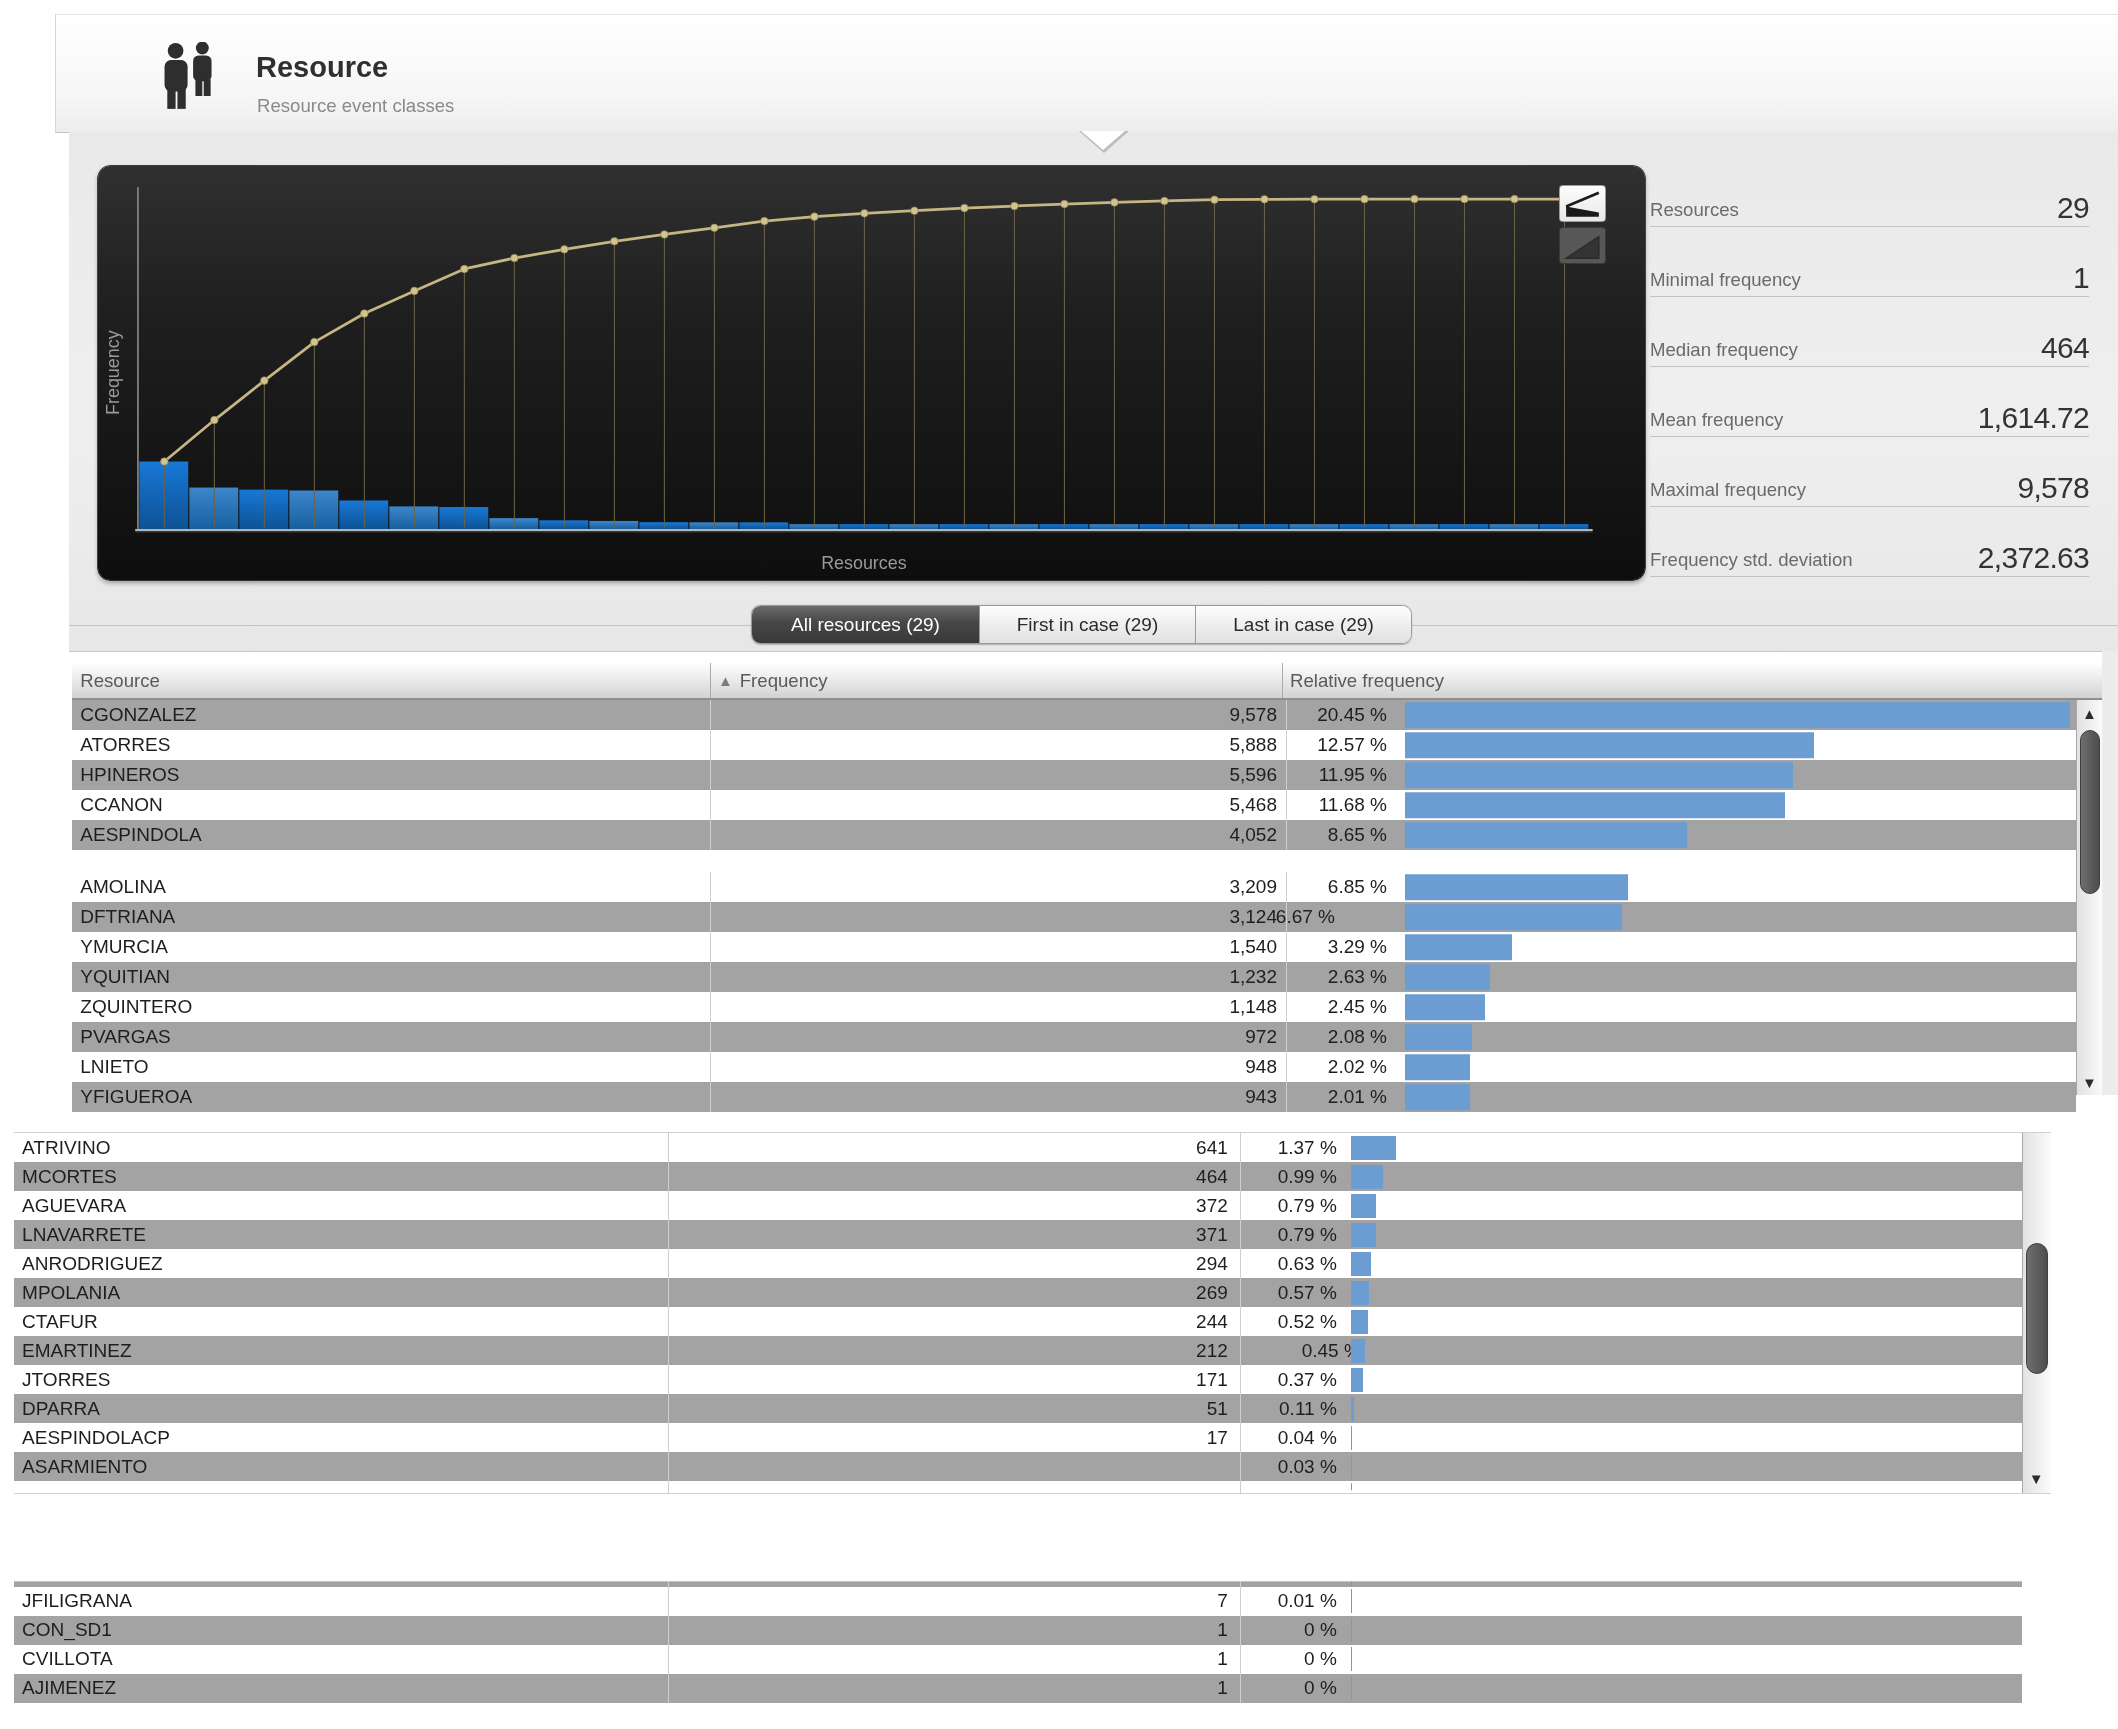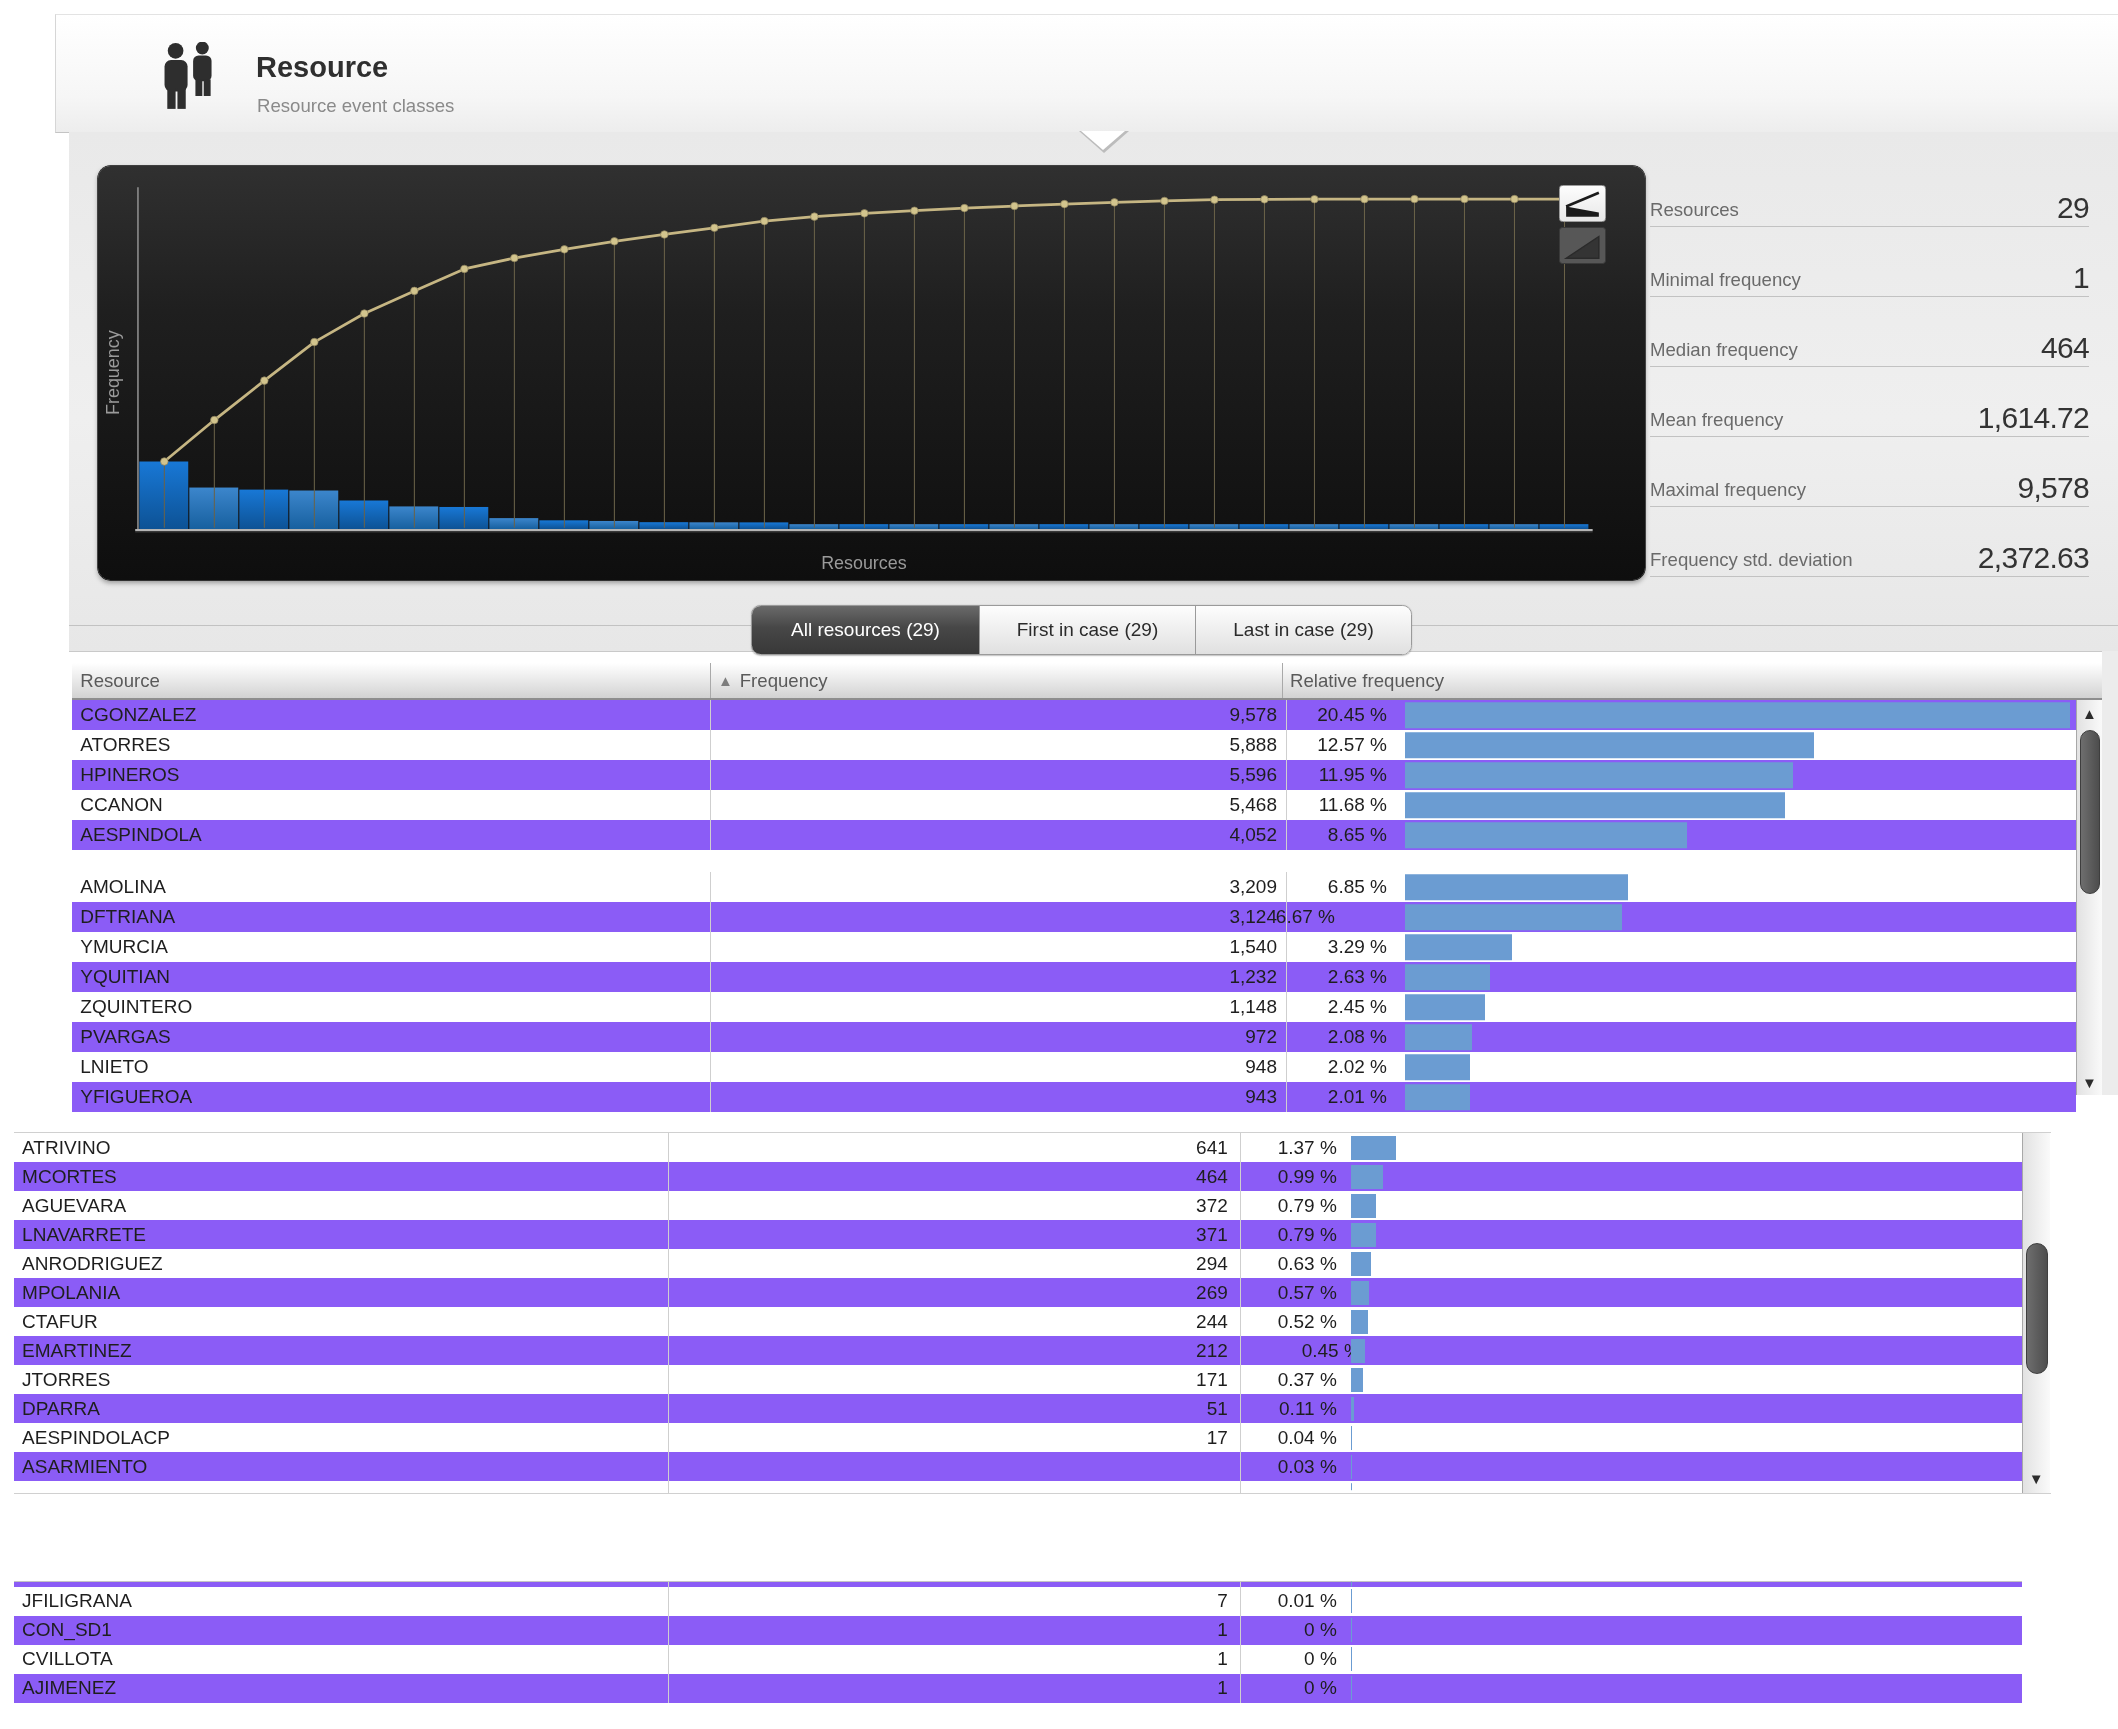--- a/index.html
+++ b/index.html
@@ -35,37 +35,37 @@
   .chart-btn.asc{left:1461px;top:61px;background:#575757;border:1.4px solid #3a3a3a;}
 
   
   .stats{position:absolute;left:1650px;top:157px;width:439px;}
   .stat-row{position:relative;height:69px;border-bottom:0.7px solid #c2c2c2;
     display:flex;justify-content:space-between;align-items:flex-end;}
   .stat-label{font-size:18.6px;color:#6a6a6a;padding-bottom:5.5px;}
   .stat-value{font-size:30px;color:#333;padding-bottom:1.4px;letter-spacing:-0.7px;}
 
   
-  .tabs{position:absolute;left:751px;top:605px;height:50px;display:flex;border-radius:9.6px;
+  .tabs{position:absolute;left:751px;top:605px;height:39px;display:flex;border-radius:9.6px;
     overflow:hidden;border:0.7px solid #9a9a9a;box-sizing:border-box;
     box-shadow:0 0.7px 1.4px rgba(0,0,0,0.25);}
   .tab{display:flex;align-items:center;justify-content:center;font-size:19px;cursor:pointer;}
   .tab.active{width:227px;background:linear-gradient(#6a6a6a,#474747 45%,#383838);color:#ffffff;}
   .tab.plain{width:215px;background:linear-gradient(#fdfdfd,#e9e9e9 70%,#e0e0e0);color:#2b2b2b;
     border-left:0.7px solid #9a9a9a;}
 
   
   .tbl{position:absolute;background:#ffffff;}
   .thead{position:relative;height:35px;background:linear-gradient(#ffffff,#dedede 75%,#d2d2d2);
     border-bottom:2.1px solid #8e8e8e;font-size:18.6px;color:#5a5a5a;}
   .th{position:absolute;top:0;height:35px;display:flex;align-items:center;}
   .sort-arrow{color:#7d7d7d;font-size:15px;margin-right:6.9px;}
   .rows{position:relative;}
   .trow{position:relative;background:#ffffff;}
-  .trow.alt{background:#8b5cf6;}
+  .trow.alt{background:#a3a3a3;}
   .cell{position:absolute;top:0;height:100%;display:flex;align-items:center;font-size:19px;color:#1e1e1e;white-space:nowrap;}
   .c-res{left:8.3px;}
   .c-freq{justify-content:flex-end;}
   .c-pct{justify-content:flex-end;}
   .rbar{position:absolute;top:50%;transform:translateY(-50%);background:#6b9cd2;}
   .vdiv{position:absolute;top:0;bottom:0;width:0.7px;background:#cfcfcf;z-index:3;}
 
   
   .sbar{position:absolute;background:linear-gradient(to right,#e2e2e2,#fafafa);
     border-left:0.7px solid #a8a8a8;box-sizing:border-box;}

